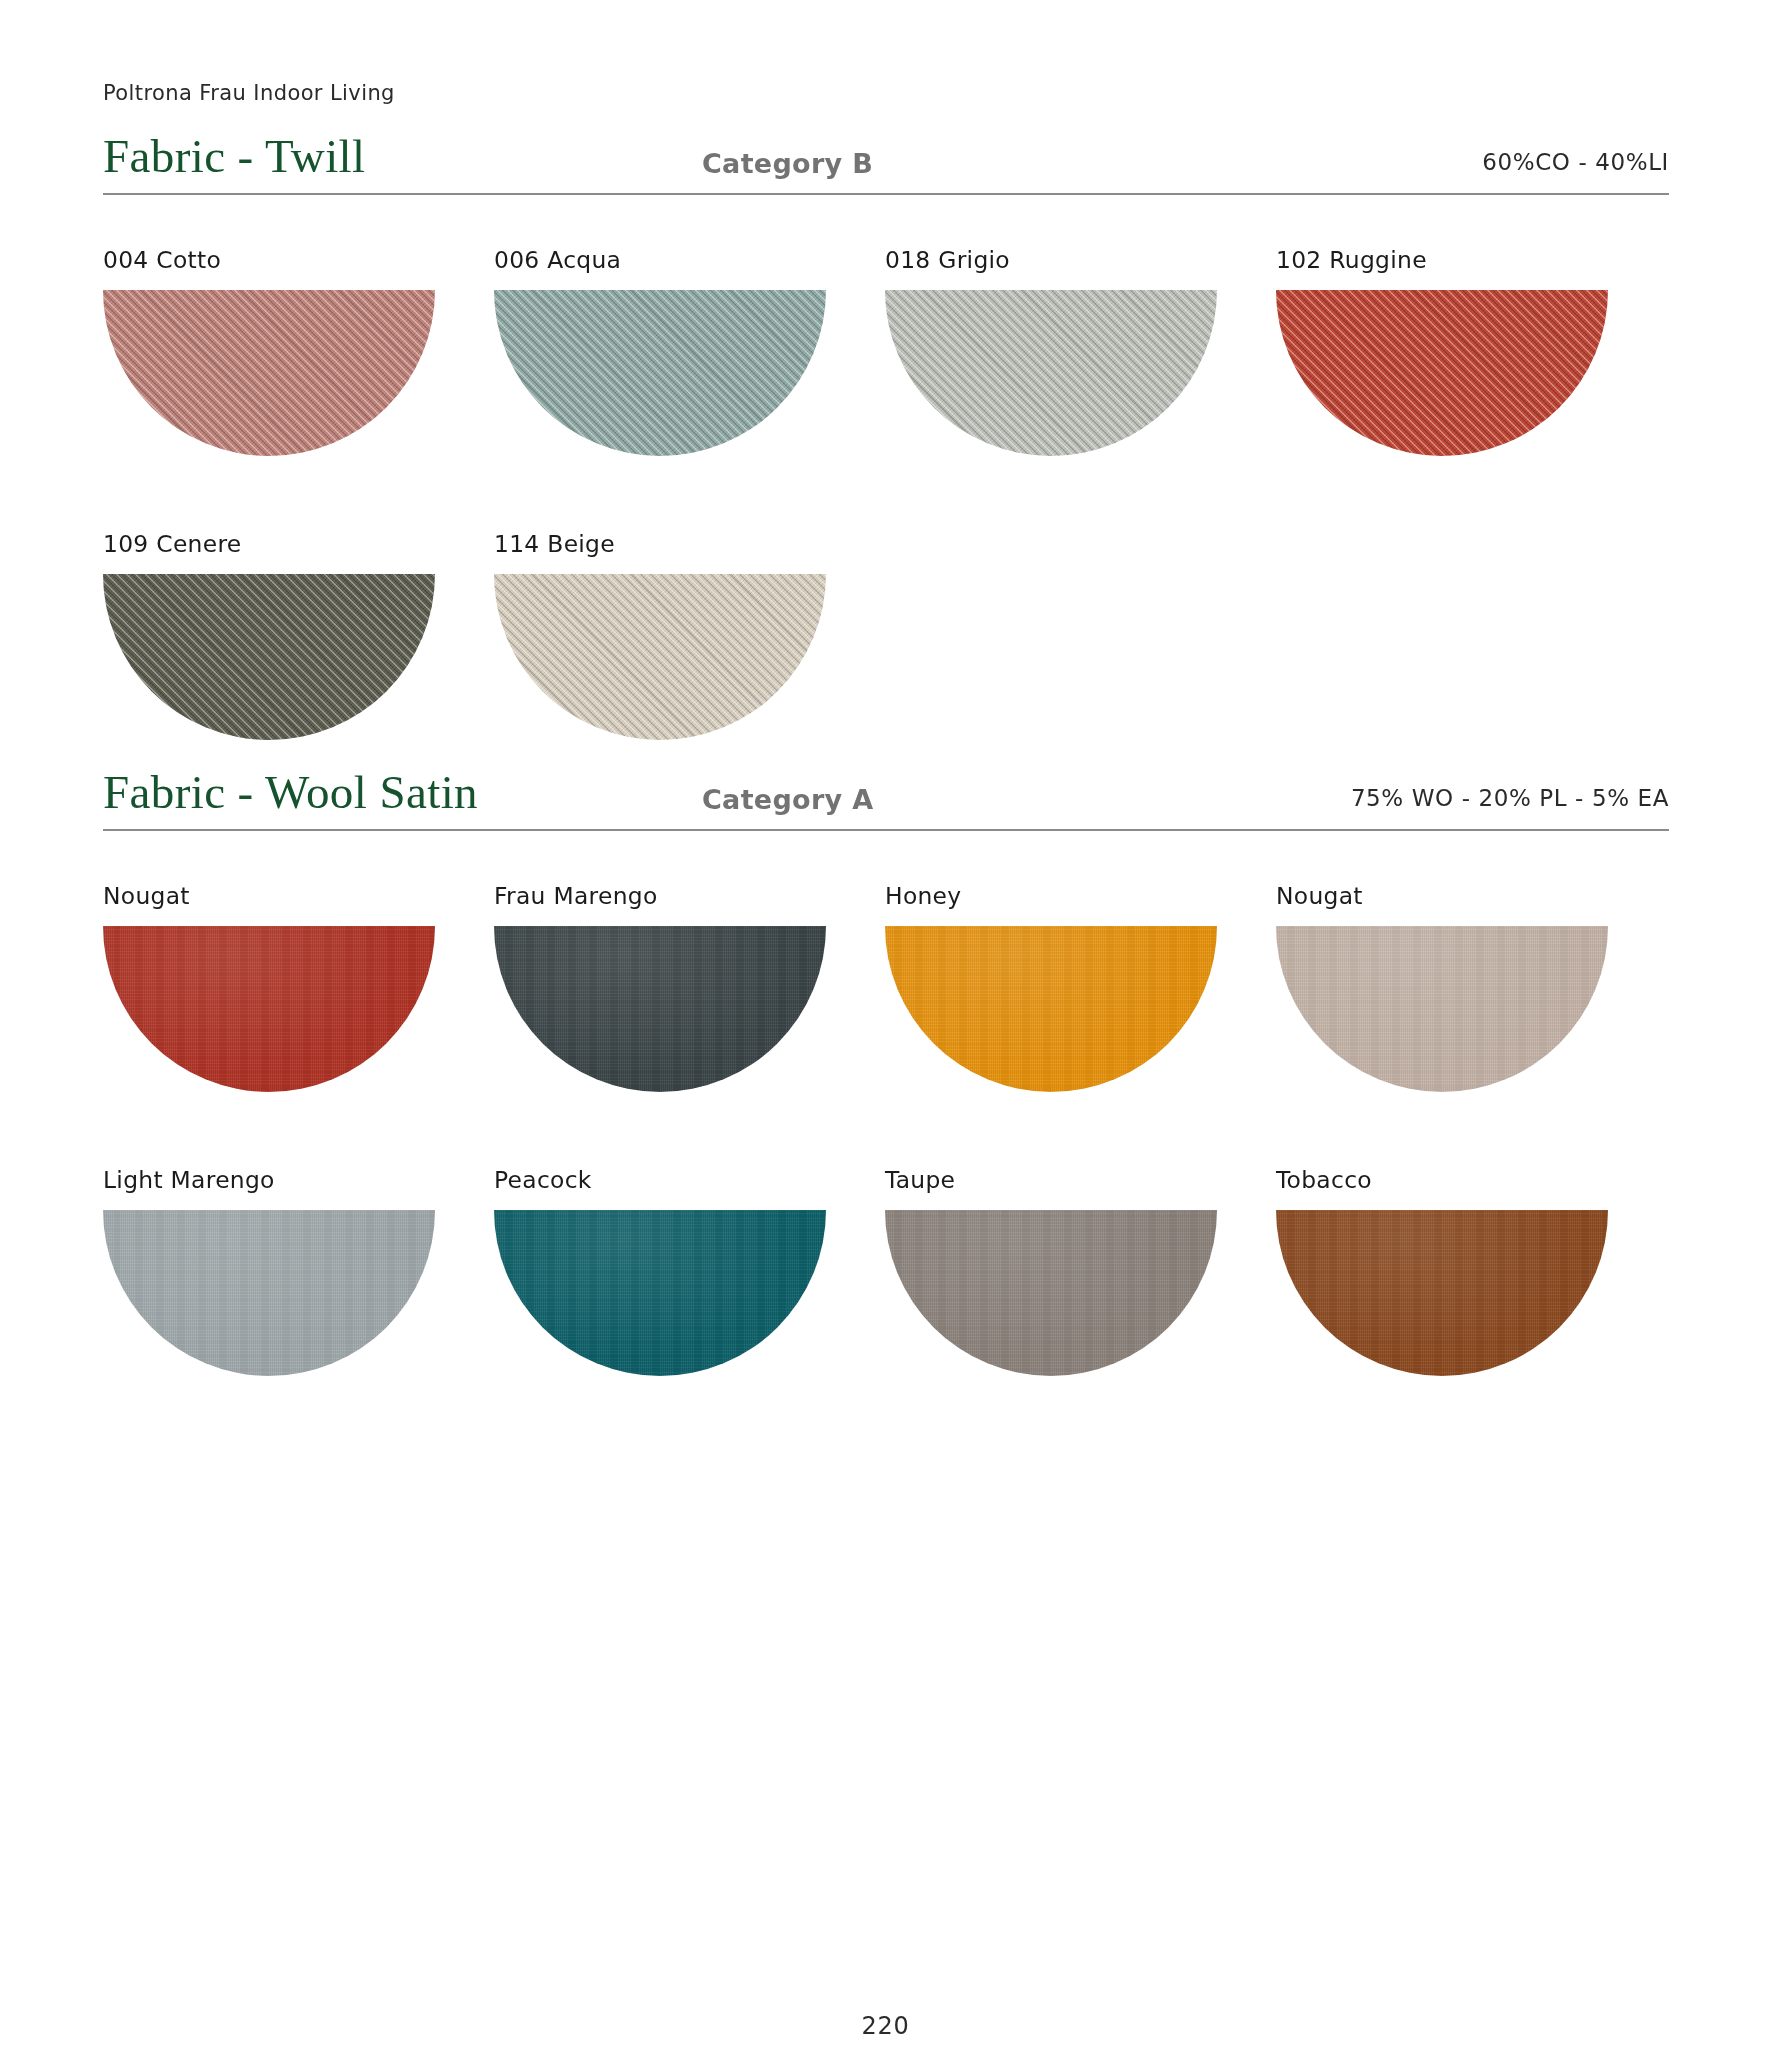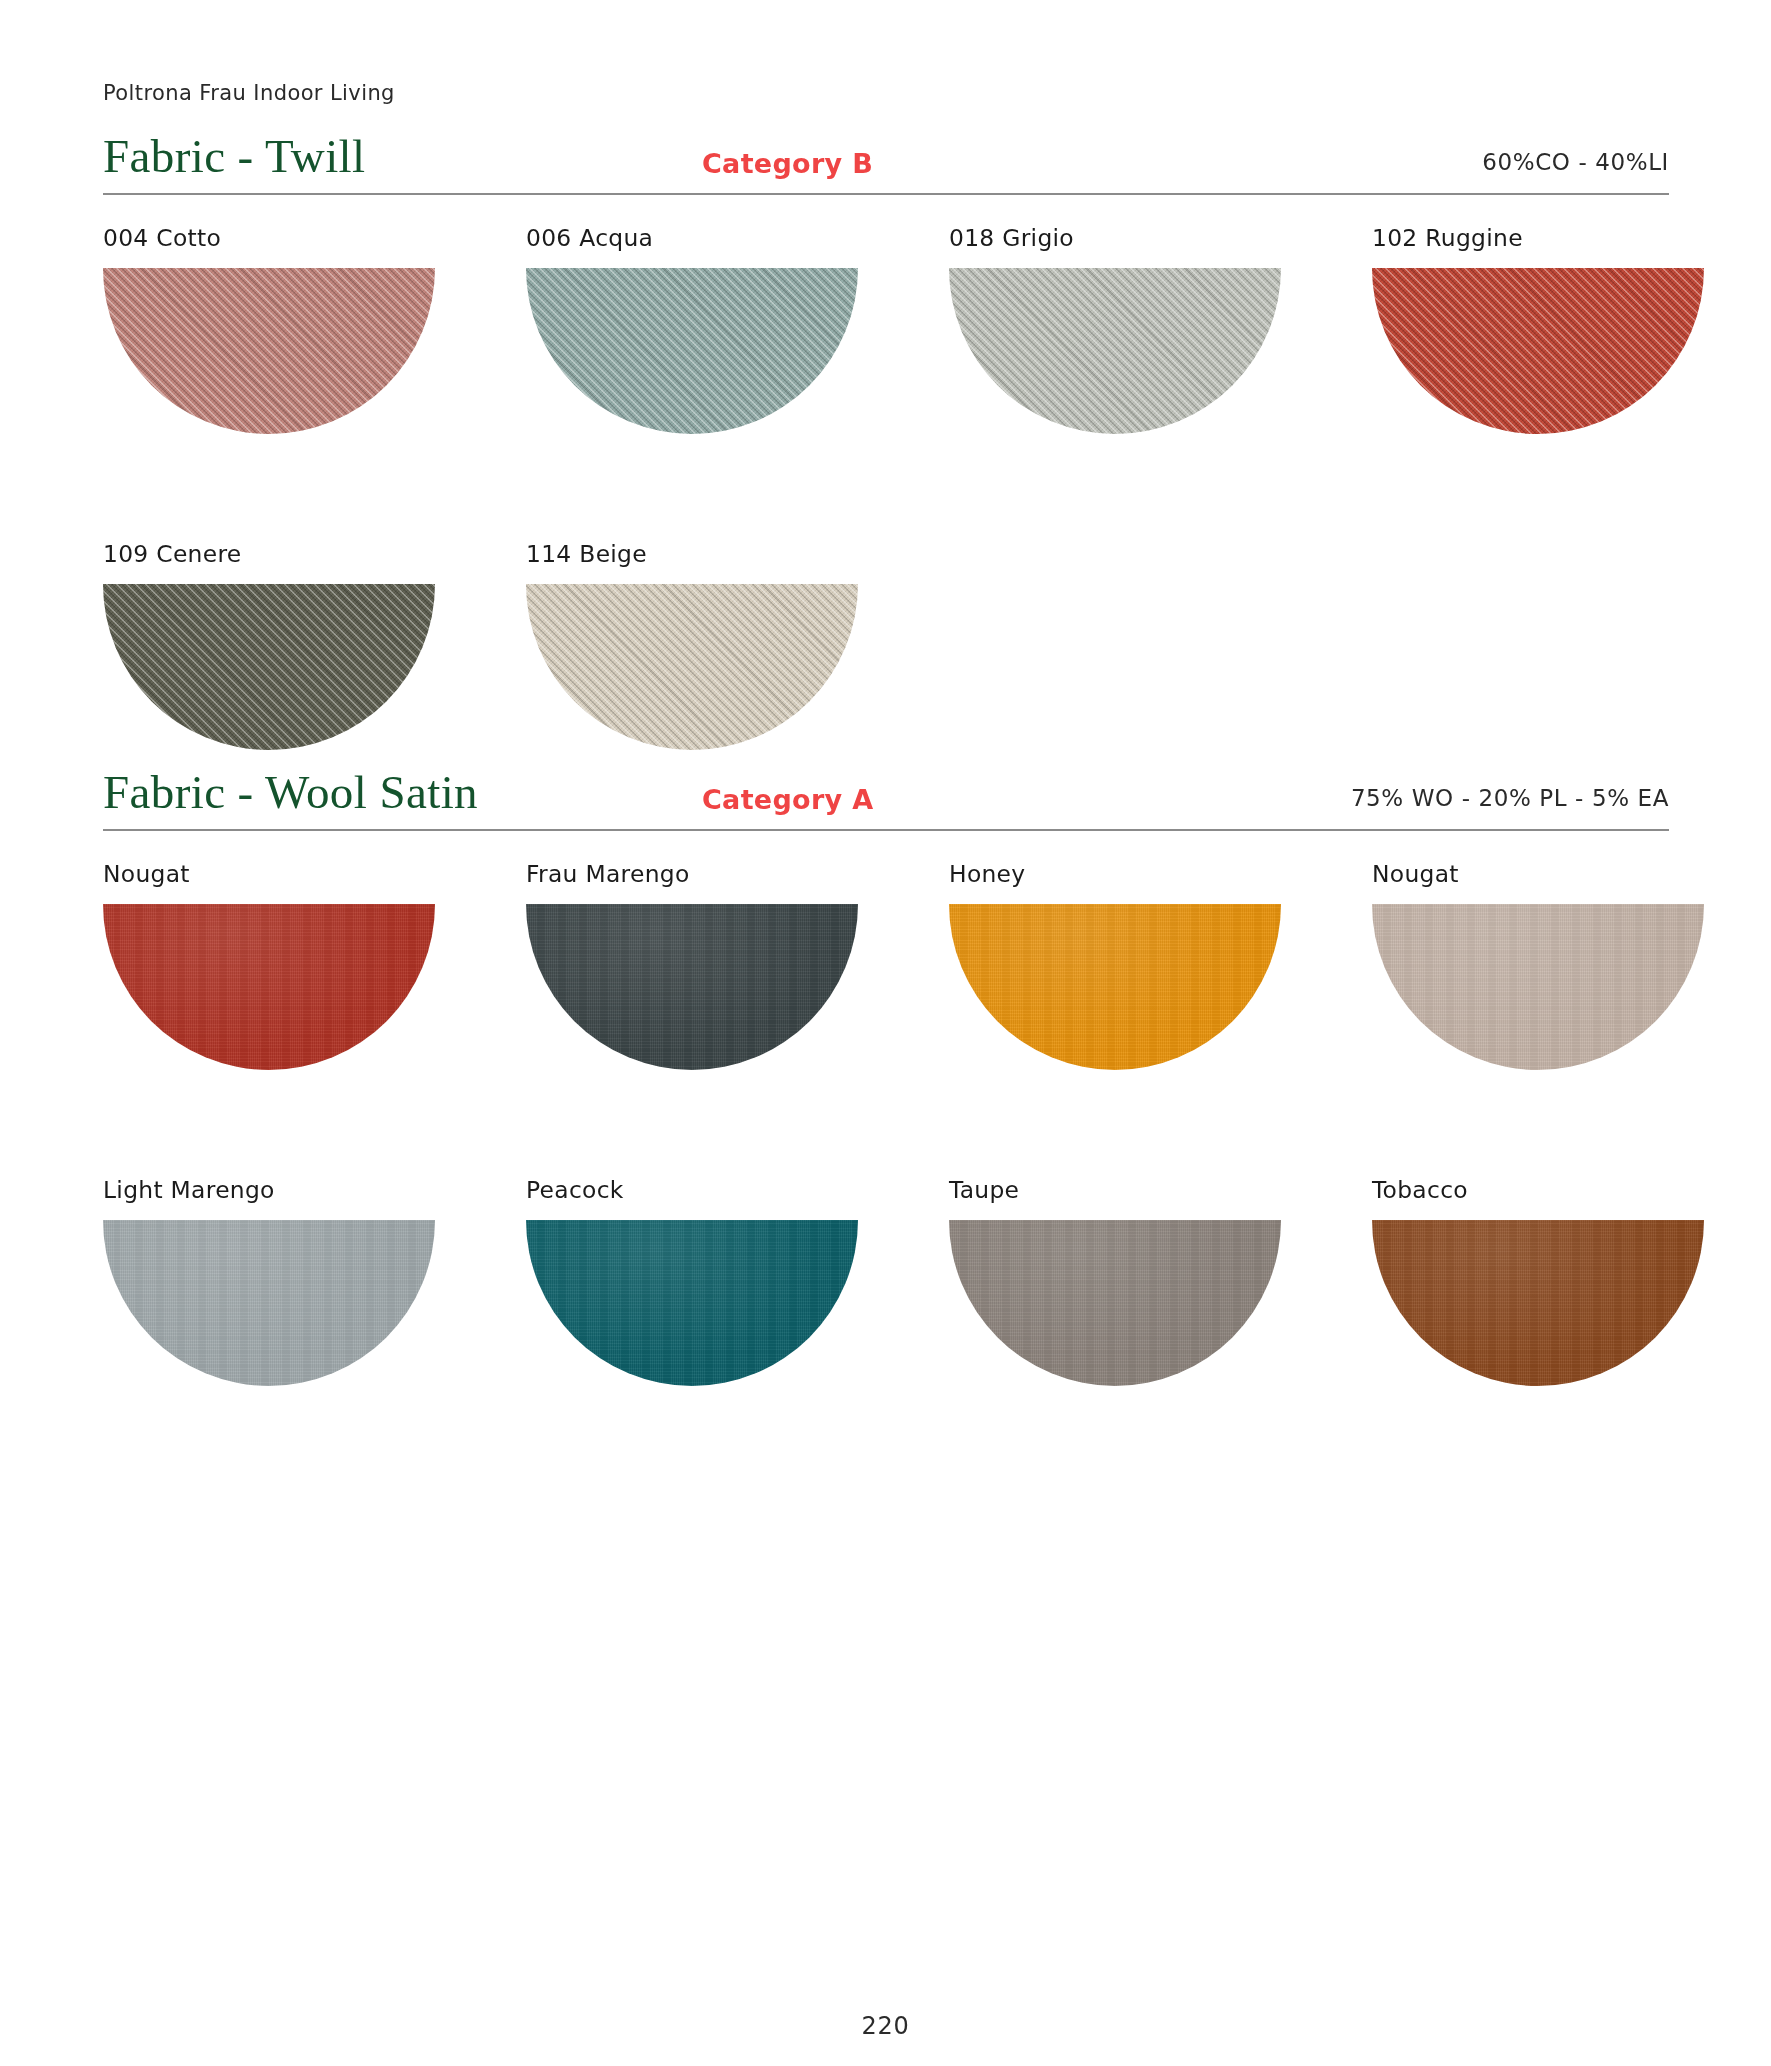--- a/index.html
+++ b/index.html
@@ -59,21 +59,21 @@
     white-space: nowrap;
   }
   .section-category {
     position: absolute;
     left: 599px;
     bottom: 10px;
     font-family: "DejaVu Sans", sans-serif;
     font-size: 27px;
     font-weight: 700;
     letter-spacing: 0.3px;
-    color: #ef4444;
+    color: #737373;
     white-space: nowrap;
   }
   .section-composition {
     position: absolute;
     right: 0;
     bottom: 14px;
     font-family: "DejaVu Sans", sans-serif;
     font-size: 23px;
     letter-spacing: 0.6px;
     color: #2a2a2a;
@@ -85,22 +85,21 @@
     background: #8b8b8b;
     margin-top: 4.3px;
   }
 
   
   .swatch-grid {
     display: grid;
     grid-template-columns: repeat(4, 391px);
     column-gap: 0;
     row-gap: 0;
-    margin-top: 25px;
-    gap: 32px;
+    margin-top: 47px;
   }
   .swatch-cell {
     width: 391px;
     height: 284px;
     position: relative;
   }
   .swatch-label {
     font-family: "DejaVu Sans", sans-serif;
     font-size: 23.4px;
     letter-spacing: 0.3px;

